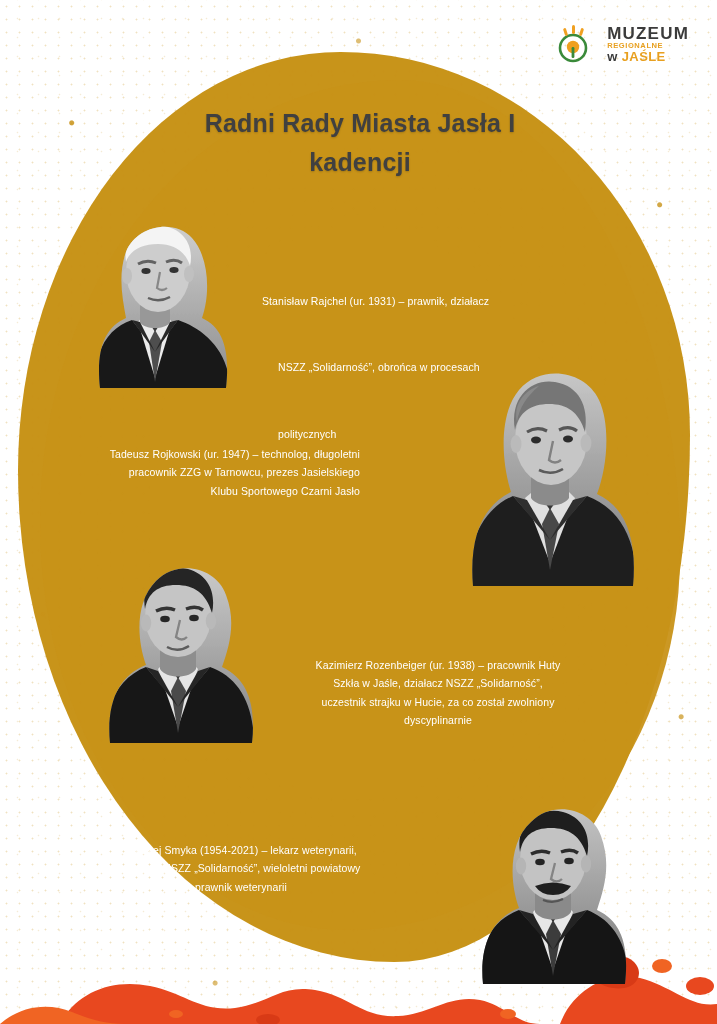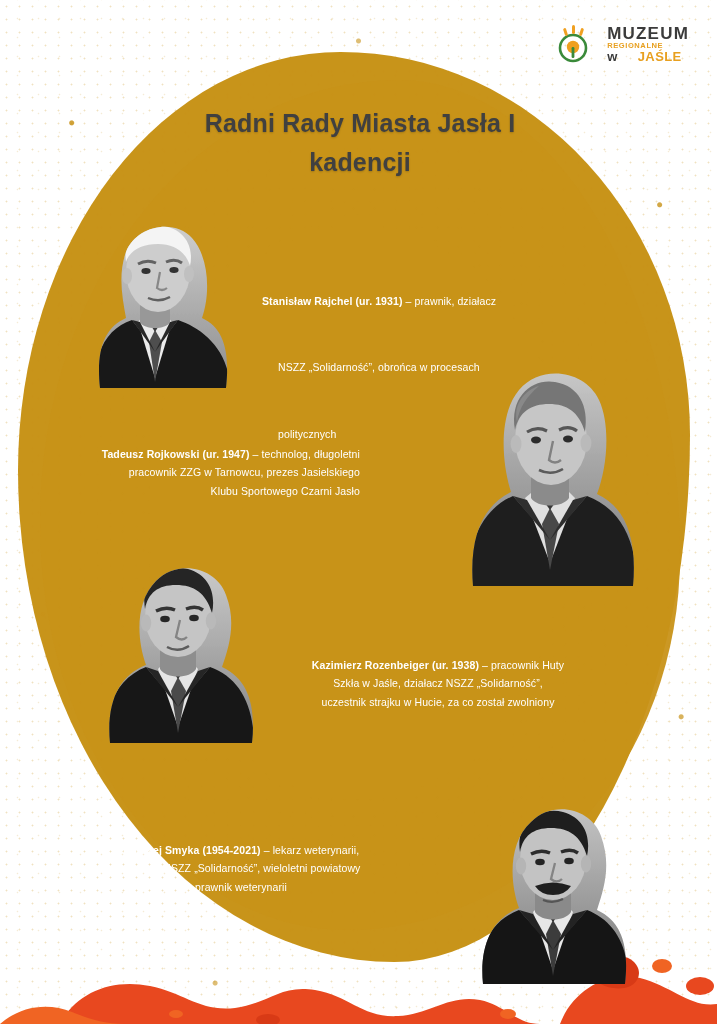--- a/index.html
+++ b/index.html
@@ -111,21 +111,21 @@
     font-weight: bold;
     letter-spacing: .6px;
     color: #e8a020;
   }
   .logo-l3 {
     font-size: 13px;
     font-weight: bold;
     letter-spacing: .4px;
     color: #3b3b3b;
   }
-  .logo-l3 .hl { color: #e8a020; margin-left: 16px; }
+  .logo-l3 .hl { color: #e8a020; }
 
   
   .title {
     position: absolute;
     left: 120px;
     top: 104px;
     width: 480px;
     text-align: center;
     color: #404040;
     font-size: 25px;
@@ -140,21 +140,21 @@
   }
   .photo svg { display: block; }
 
   .caption {
     position: absolute;
     color: #ffffff;
     font-size: 10.5px;
     line-height: 1.75;
     letter-spacing: .1px;
   }
-  .caption b { font-weight: bold; }
+  .caption b { font-weight: normal; }
 
   .cap-1 { left: 262px; top: 292px; width: 286px; text-align: left; }
   .cap-1 .l2, .cap-1 .l3 { padding-left: 16px; margin-top: 48px; }
 
   .cap-2 { left: 60px; top: 445px; width: 300px; text-align: right; }
   .cap-3 { left: 288px; top: 656px; width: 300px; text-align: center; }
   .cap-4 { left: 96px; top: 841px; width: 290px; text-align: center; }
 </style>
 </head>
 <body>
@@ -327,20 +327,21 @@
         <path d="M58,122 L90,162 L70,126 Z" fill="#2a2a26"></path>
         <path d="M122,122 L90,162 L110,126 Z" fill="#2a2a26"></path>
       </g>
     </svg>
   </div>
 
   <div class="caption cap-3">
     <div class="l1"><b>Kazimierz Rozenbeiger (ur. 1938)</b><span> – pracownik Huty</span></div>
     <div class="l2">Szkła w Jaśle, działacz NSZZ „Solidarność”,</div>
     <div class="l3">uczestnik strajku w Hucie, za co został zwolniony</div>
+    <div class="l4">dyscyplinarnie</div>
   </div>
 
   <div class="photo" style="left:463px; top:786px;">
     <svg width="180" height="200" viewBox="0 0 180 200">
       <defs>
         <linearGradient id="g4" x1="0" y1="0" x2="0" y2="1">
           <stop offset="0%" stop-color="#cdc9c4"></stop>
             <stop offset="100%" stop-color="#7c7874"></stop>
         </linearGradient>
         <clipPath id="c4">

